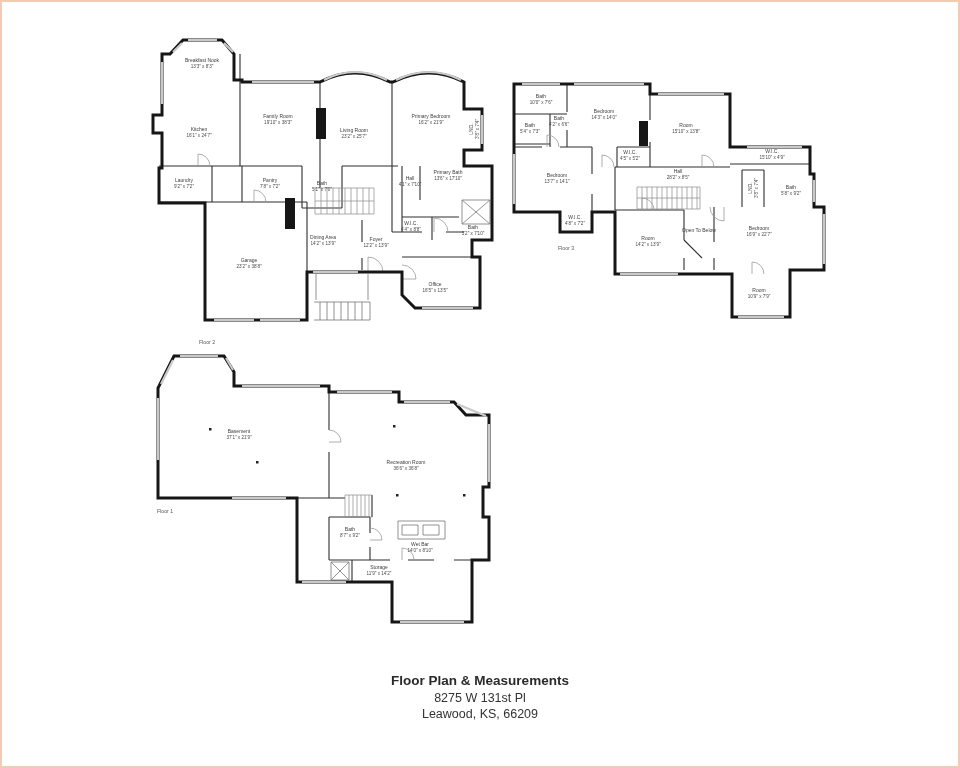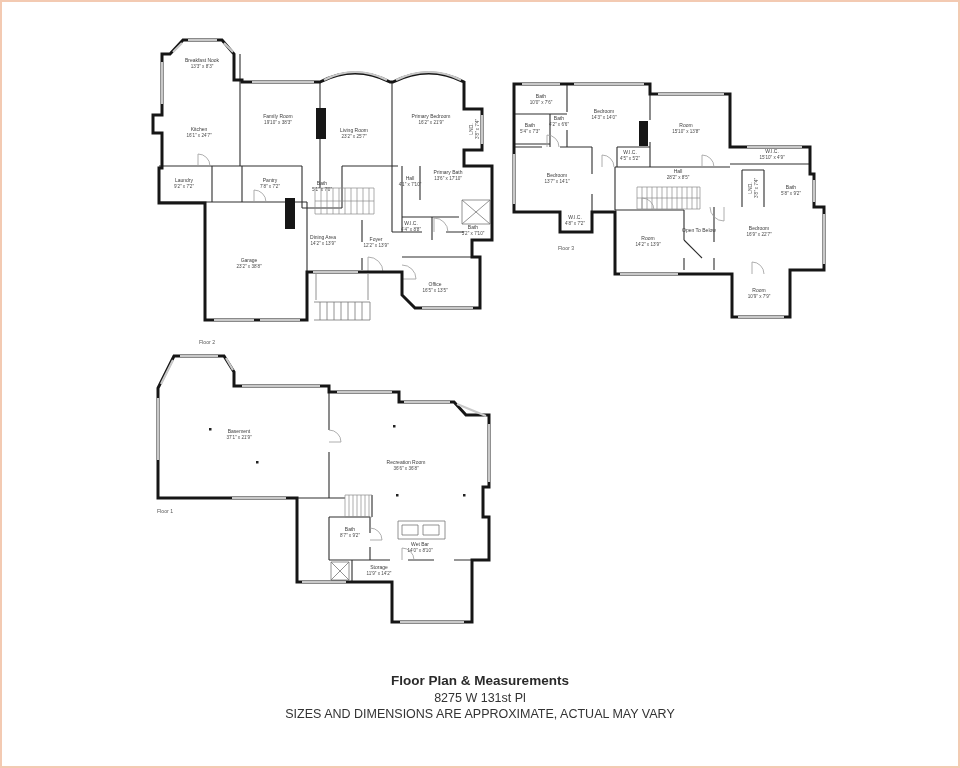--- a/index.html
+++ b/index.html
@@ -224,15 +224,15 @@
       </div>
       <div class="room-label" style="left: 377px; top: 568px;">
         <div class="rn">Storage</div>
         <div class="rd">11'9" x 14'2"</div>
       </div>
     </div>
 
   <div class="footer">
     <div class="f-title">Floor Plan &amp; Measurements</div>
     <div class="f-line">8275 W 131st Pl</div>
-    <div class="f-disclaimer">SIZES AND DIMENSIONS ARE APPROXIMATE, ACTUAL MAY VARY</div>
+    <div class="f-line">Leawood, KS, 66209</div>
   </div>
 </div>
 
 </body></html>

